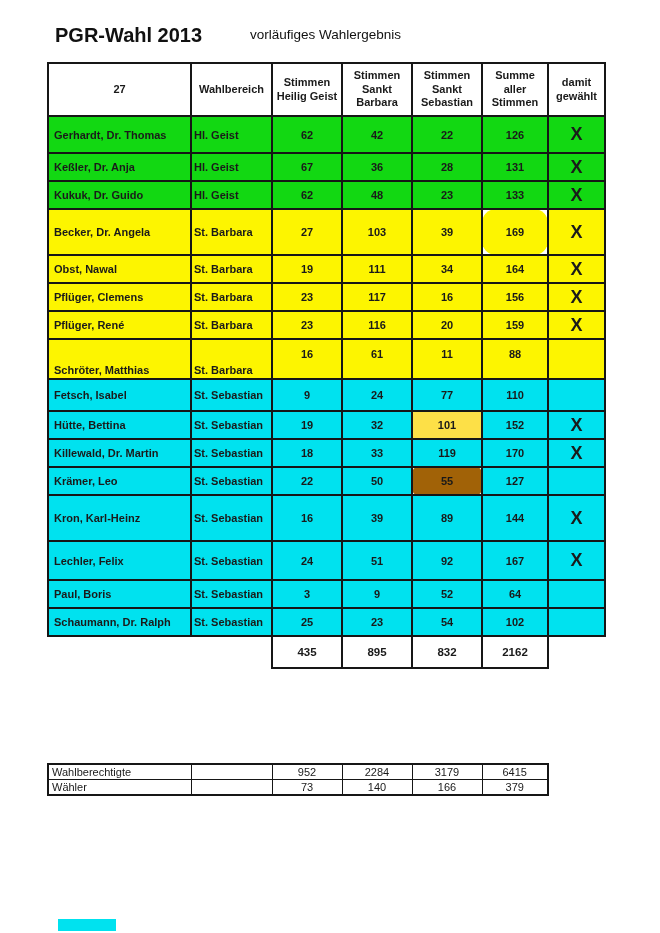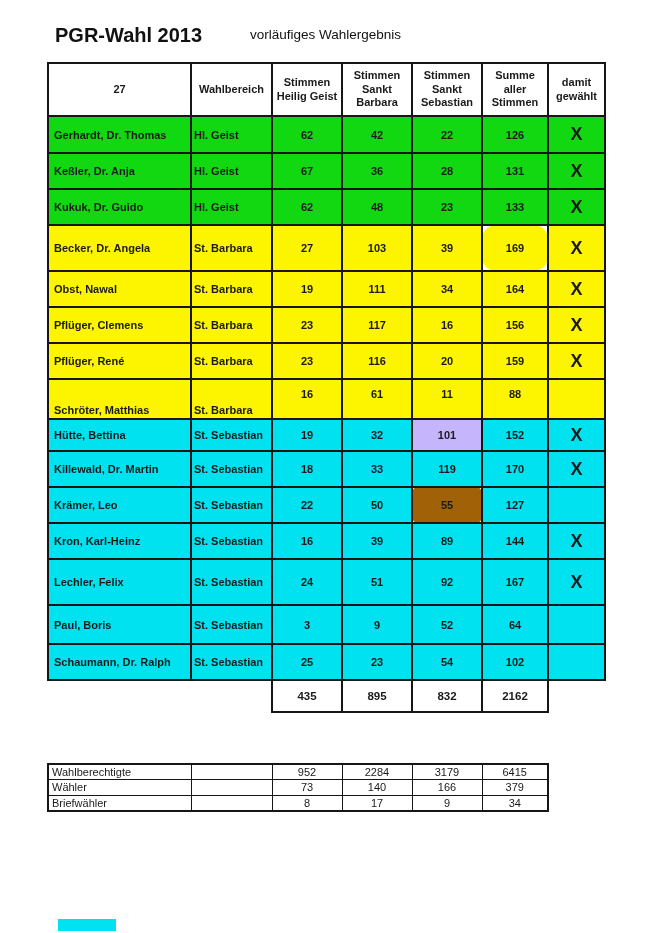--- a/index.html
+++ b/index.html
@@ -30,21 +30,21 @@
   }
   table.main th, table.main td { border: 2px solid #161616; overflow: hidden; }
   table.main thead tr { height: 53px; }
   table.main th {
     background: #fff; text-align: center; vertical-align: middle;
     line-height: 1.25; padding: 2px 2px; font-weight: bold;
   }
   th.h-27 { text-align: right; vertical-align: bottom; padding-right: 3px; padding-bottom: 3px; }
   th.h-bereich { text-align: left; vertical-align: bottom; padding-left: 3px; padding-bottom: 3px; margin-left: 40px; }
 
-  #main-rows tr { height: 36px; }
+  #main-rows tr { height: 28px; }
   #main-rows tr:nth-child(1)  { height: 37px; }
   #main-rows tr:nth-child(4)  { height: 46px; }
   #main-rows tr:nth-child(8)  { height: 40px; }
   #main-rows tr:nth-child(9)  { height: 32px; }
   #main-rows tr:nth-child(13) { height: 46px; }
   #main-rows tr:nth-child(14) { height: 39px; }
 
   td.c-name { text-align: left; padding-left: 5px; vertical-align: middle; }
   td.c-dist { text-align: left; padding-left: 2px; vertical-align: middle; }
   td.c-num  { text-align: center; vertical-align: middle; }
@@ -181,27 +181,36 @@
   <tr>
     <td class="c-name" style="background: rgb(253, 245, 0);">Schröter, Matthias</td>
     <td class="c-dist" style="background: rgb(253, 245, 0);">St. Barbara</td>
     <td class="c-num" style="background: rgb(253, 245, 0);">16</td>
     <td class="c-num" style="background: rgb(253, 245, 0);">61</td>
     <td class="c-num" style="background: rgb(253, 245, 0);">11</td>
     <td class="c-num" style="background: rgb(253, 245, 0);">88</td>
     <td class="c-x" style="background: rgb(253, 245, 0);"></td>
   </tr>
 
+  <tr>
+    <td class="c-name" style="background: rgb(0, 226, 239);">Fetsch, Isabel</td>
+    <td class="c-dist" style="background: rgb(0, 226, 239);">St. Sebastian</td>
+    <td class="c-num" style="background: rgb(0, 226, 239);">9</td>
+    <td class="c-num" style="background: rgb(0, 226, 239);">24</td>
+    <td class="c-num" style="background: rgb(0, 226, 239);">77</td>
+    <td class="c-num" style="background: rgb(0, 226, 239);">110</td>
+    <td class="c-x" style="background: rgb(0, 226, 239);"></td>
+  </tr>
 
   <tr>
     <td class="c-name" style="background: rgb(0, 226, 239);">Hütte, Bettina</td>
     <td class="c-dist" style="background: rgb(0, 226, 239);">St. Sebastian</td>
     <td class="c-num" style="background: rgb(0, 226, 239);">19</td>
     <td class="c-num" style="background: rgb(0, 226, 239);">32</td>
-    <td class="c-num" style="background: #c4b5fd;">101</td>
+    <td class="c-num" style="background: #fde047;">101</td>
     <td class="c-num" style="background: rgb(0, 226, 239);">152</td>
     <td class="c-x" style="background: rgb(0, 226, 239);">X</td>
   </tr>
 
   <tr>
     <td class="c-name" style="background: rgb(0, 226, 239);">Killewald, Dr. Martin</td>
     <td class="c-dist" style="background: rgb(0, 226, 239);">St. Sebastian</td>
     <td class="c-num" style="background: rgb(0, 226, 239);">18</td>
     <td class="c-num" style="background: rgb(0, 226, 239);">33</td>
     <td class="c-num" style="background: rgb(0, 226, 239);">119</td>
@@ -294,26 +303,18 @@
     <td class="s-label">Wähler</td>
     <td class="s-empty"></td>
     <td class="s-num">73</td>
     <td class="s-num">140</td>
     <td class="s-num">166</td>
     <td class="s-num">379</td>
   </tr>
 
 
 
-  <tr>
-    <td class="s-label">Briefwähler</td>
-    <td class="s-empty"></td>
-    <td class="s-num">8</td>
-    <td class="s-num">17</td>
-    <td class="s-num">9</td>
-    <td class="s-num">34</td>
-  </tr>
 </tbody>
   </table>
 
   <div class="strip" style="background: rgb(0, 226, 239);"></div>
 
 </div>
 
 </body></html>

